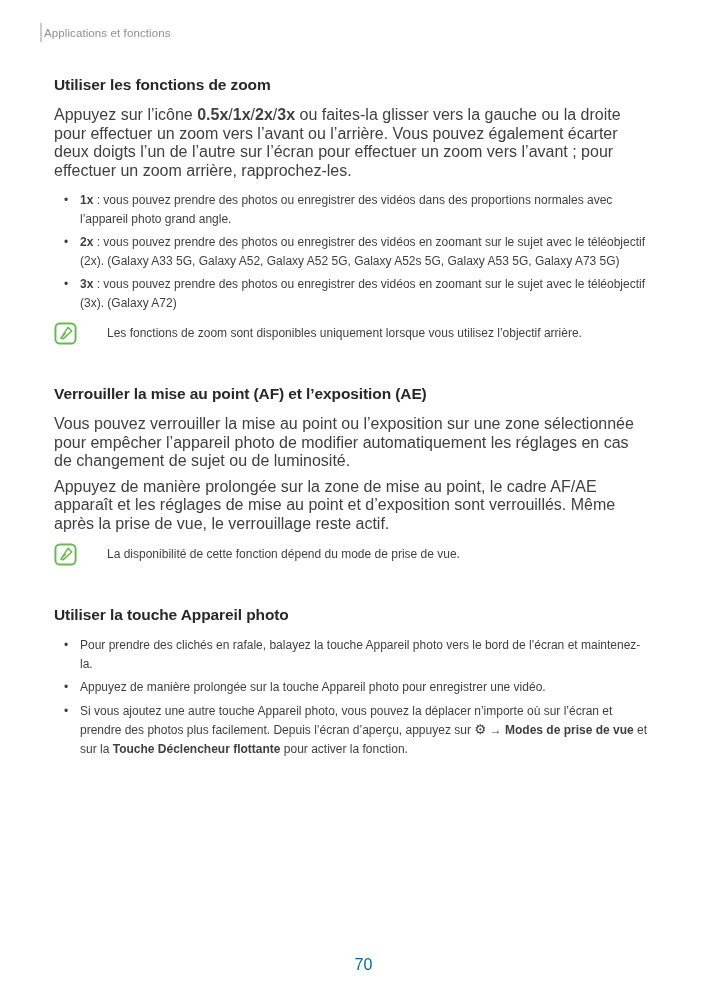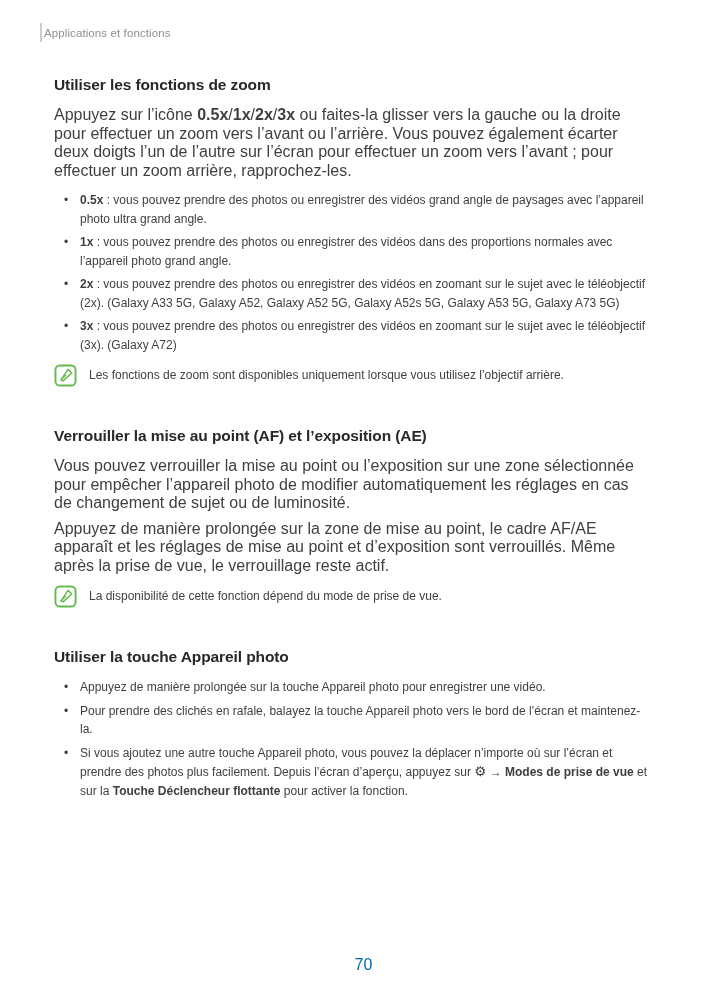--- a/index.html
+++ b/index.html
@@ -40,21 +40,21 @@
     padding-left:26px;
     margin-bottom:5px;
     font-size:12px; line-height:18.5px;
   }
   ul.bullet-list li::before {
     content:"\2022";
     position:absolute; left:10px; top:0;
     color:#3f3f3f;
   }
   .note {
-    display:flex; align-items:flex-start; gap:12px;
+    display:flex; align-items:flex-start; gap:30px;
     margin-top:10px;
   }
   .note-icon-svg { width:23px; height:23px; flex:0 0 auto; display:block; }
   .note-text { font-size:12px; line-height:18.5px; padding-top:2px; }
   .bold { font-weight:bold; }
   .inline-icon {
     font-family:"DejaVu Sans", sans-serif;
     font-size:13.5px; font-weight:normal;
   }
   .page-number {
@@ -70,21 +70,20 @@
   <div class="header-accent-bar"></div>
   <div class="breadcrumb">Applications et fonctions</div>
 </div>
 
 <div class="content">
 
   <section>
     <h2 class="section-heading">Utiliser les fonctions de zoom</h2>
     <p class="body-par"><span>Appuyez sur l’icône </span><span class="bold">0.5x</span><span>/</span><span class="bold">1x</span><span>/</span><span class="bold">2x</span><span>/</span><span class="bold">3x</span><span> ou faites-la glisser vers la gauche ou la droite pour effectuer un zoom vers l’avant ou l’arrière. Vous pouvez également écarter deux doigts l’un de l’autre sur l’écran pour effectuer un zoom vers l’avant ; pour effectuer un zoom arrière, rapprochez-les.</span></p>
     <ul class="bullet-list">
-      <li><span class="bold">0.5x</span><span> : vous pouvez prendre des photos ou enregistrer des vidéos grand angle de paysages avec l’appareil photo ultra grand angle.</span></li>
       <li><span class="bold">1x</span><span> : vous pouvez prendre des photos ou enregistrer des vidéos dans des proportions normales avec l’appareil photo grand angle.</span></li>
       <li><span class="bold">2x</span><span> : vous pouvez prendre des photos ou enregistrer des vidéos en zoomant sur le sujet avec le téléobjectif (2x). (Galaxy A33 5G, Galaxy A52, Galaxy A52 5G, Galaxy A52s 5G, Galaxy A53 5G, Galaxy A73 5G)</span></li>
       <li><span class="bold">3x</span><span> : vous pouvez prendre des photos ou enregistrer des vidéos en zoomant sur le sujet avec le téléobjectif (3x). (Galaxy A72)</span></li>
     </ul>
     <div class="note">
       <svg class="note-icon-svg" viewBox="0 0 24 24">
         <rect x="1.5" y="1.5" width="21" height="21" rx="4.5" fill="none" stroke="#66b94e" stroke-width="2"></rect>
         <path d="M7.2 16.8 L14.6 5.6 L18.6 9.4 L9.4 17.6 Z" fill="#ffffff" stroke="#66b94e" stroke-width="1.5" stroke-linejoin="round"></path>
         <line x1="7.2" y1="16.8" x2="12.6" y2="11.4" stroke="#66b94e" stroke-width="1.2"></line>
       </svg>
@@ -102,21 +101,21 @@
         <path d="M7.2 16.8 L14.6 5.6 L18.6 9.4 L9.4 17.6 Z" fill="#ffffff" stroke="#66b94e" stroke-width="1.5" stroke-linejoin="round"></path>
         <line x1="7.2" y1="16.8" x2="12.6" y2="11.4" stroke="#66b94e" stroke-width="1.2"></line>
       </svg>
       <div class="note-text">La disponibilité de cette fonction dépend du mode de prise de vue.</div>
     </div>
   </section>
 
   <section>
     <h2 class="section-heading">Utiliser la touche Appareil photo</h2>
     <ul class="bullet-list">
+      <li><span>Pour prendre des clichés en rafale, balayez la touche Appareil photo vers le bord de l’écran et maintenez-la.</span></li>
       <li><span>Appuyez de manière prolongée sur la touche Appareil photo pour enregistrer une vidéo.</span></li>
-      <li><span>Pour prendre des clichés en rafale, balayez la touche Appareil photo vers le bord de l’écran et maintenez-la.</span></li>
       <li><span>Si vous ajoutez une autre touche Appareil photo, vous pouvez la déplacer n’importe où sur l’écran et prendre des photos plus facilement. Depuis l’écran d’aperçu, appuyez sur </span><span class="inline-icon">⚙</span><span> → </span><span class="bold">Modes de prise de vue</span><span> et sur la </span><span class="bold">Touche Déclencheur flottante</span><span> pour activer la fonction.</span></li>
     </ul>
   </section>
 
 </div>
 
 <div class="page-number">70</div>
 
 </body></html>

